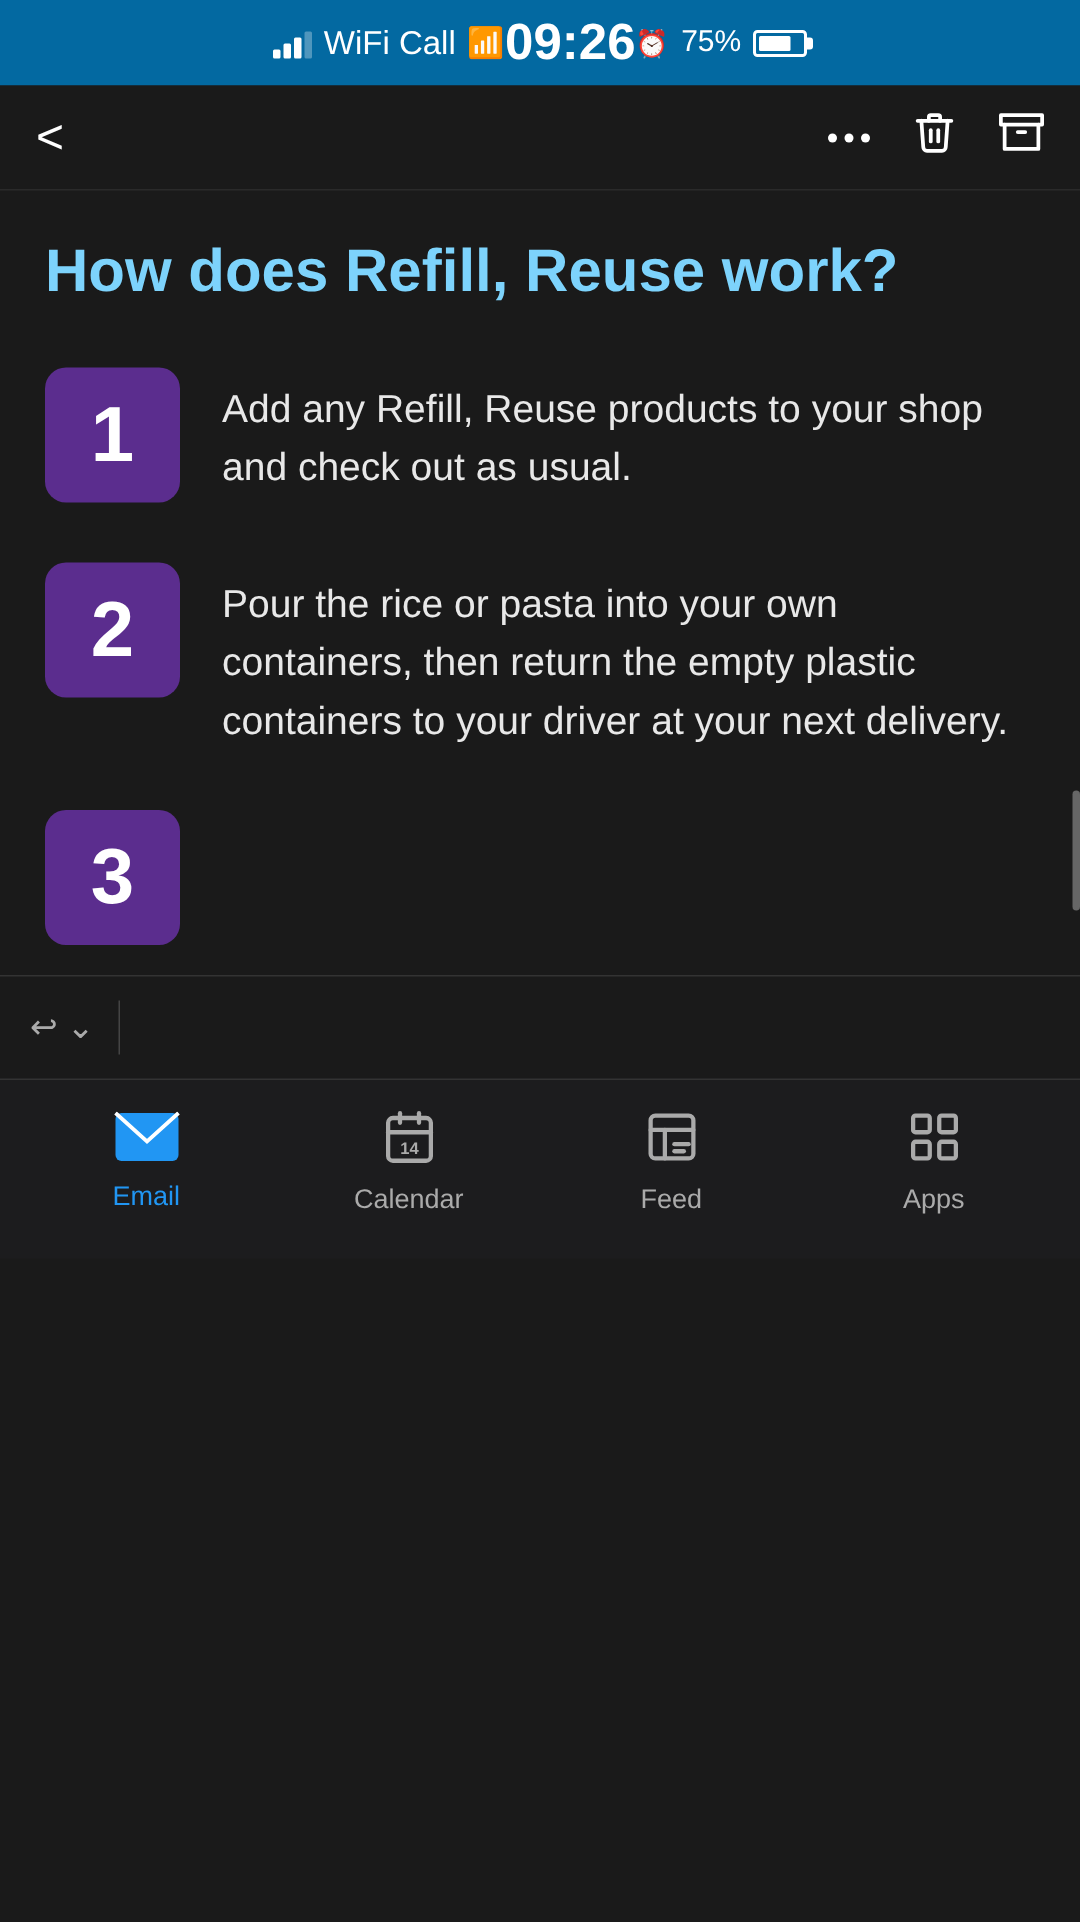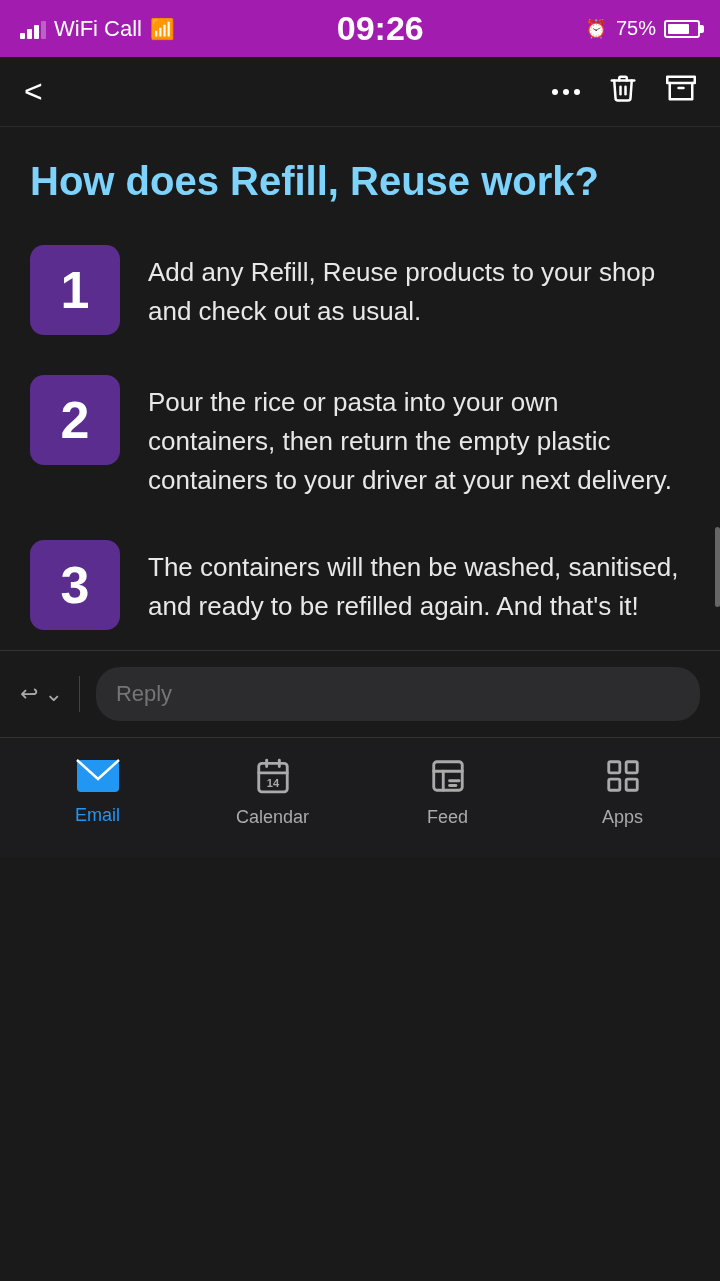--- a/index.html
+++ b/index.html
@@ -8,26 +8,26 @@
       width: 720px;
       min-height: 1281px;
       background: #1a1a1a;
       font-family: -apple-system, BlinkMacSystemFont, 'Helvetica Neue', Arial, sans-serif;
       color: #ffffff;
       overflow-x: hidden;
     }
 
     
     .status-bar {
-      background: #a21caf;
+      background: #0369a1;
       height: 57px;
       display: flex;
       align-items: center;
-      justify-content: space-between;
-      padding: 0 20px;
+      justify-content: center;
+      padding: 0 4px;
     }
     .status-left {
       display: flex;
       align-items: center;
       gap: 8px;
       font-size: 22px;
       color: #fff;
     }
     .signal-bars {
       display: flex;
@@ -338,35 +338,33 @@
       <div class="step-number">
         <span>2</span>
       </div>
       <div class="step-text">Pour the rice or pasta into your own containers, then return the empty plastic containers to your driver at your next delivery.</div>
     </div>
 
     <div class="step-item">
       <div class="step-number">
         <span>3</span>
       </div>
-      <div class="step-text">The containers will then be washed, sanitised, and ready to be refilled again. And that's it!</div>
     </div>
 
   </div>
 
   <div class="scrollbar-hint"></div>
 </div>
 
 <div class="reply-bar">
   <div class="reply-nav">
     <span class="reply-nav-btn">↩</span>
     <span class="reply-nav-btn">⌄</span>
   </div>
   <div class="reply-nav-divider"></div>
-  <input class="reply-input" type="text" placeholder="Reply" style="">
 </div>
 
 <div class="tab-bar">
 
   <div class="tab-item active">
     <div class="tab-icon">
       <svg class="email-icon-svg" viewBox="0 0 44 34" fill="none">
         <rect x="1" y="1" width="42" height="32" rx="4" fill="#2196F3"></rect>
         <polyline points="1,1 22,20 43,1" fill="none" stroke="white" stroke-width="2.5"></polyline>
       </svg>

